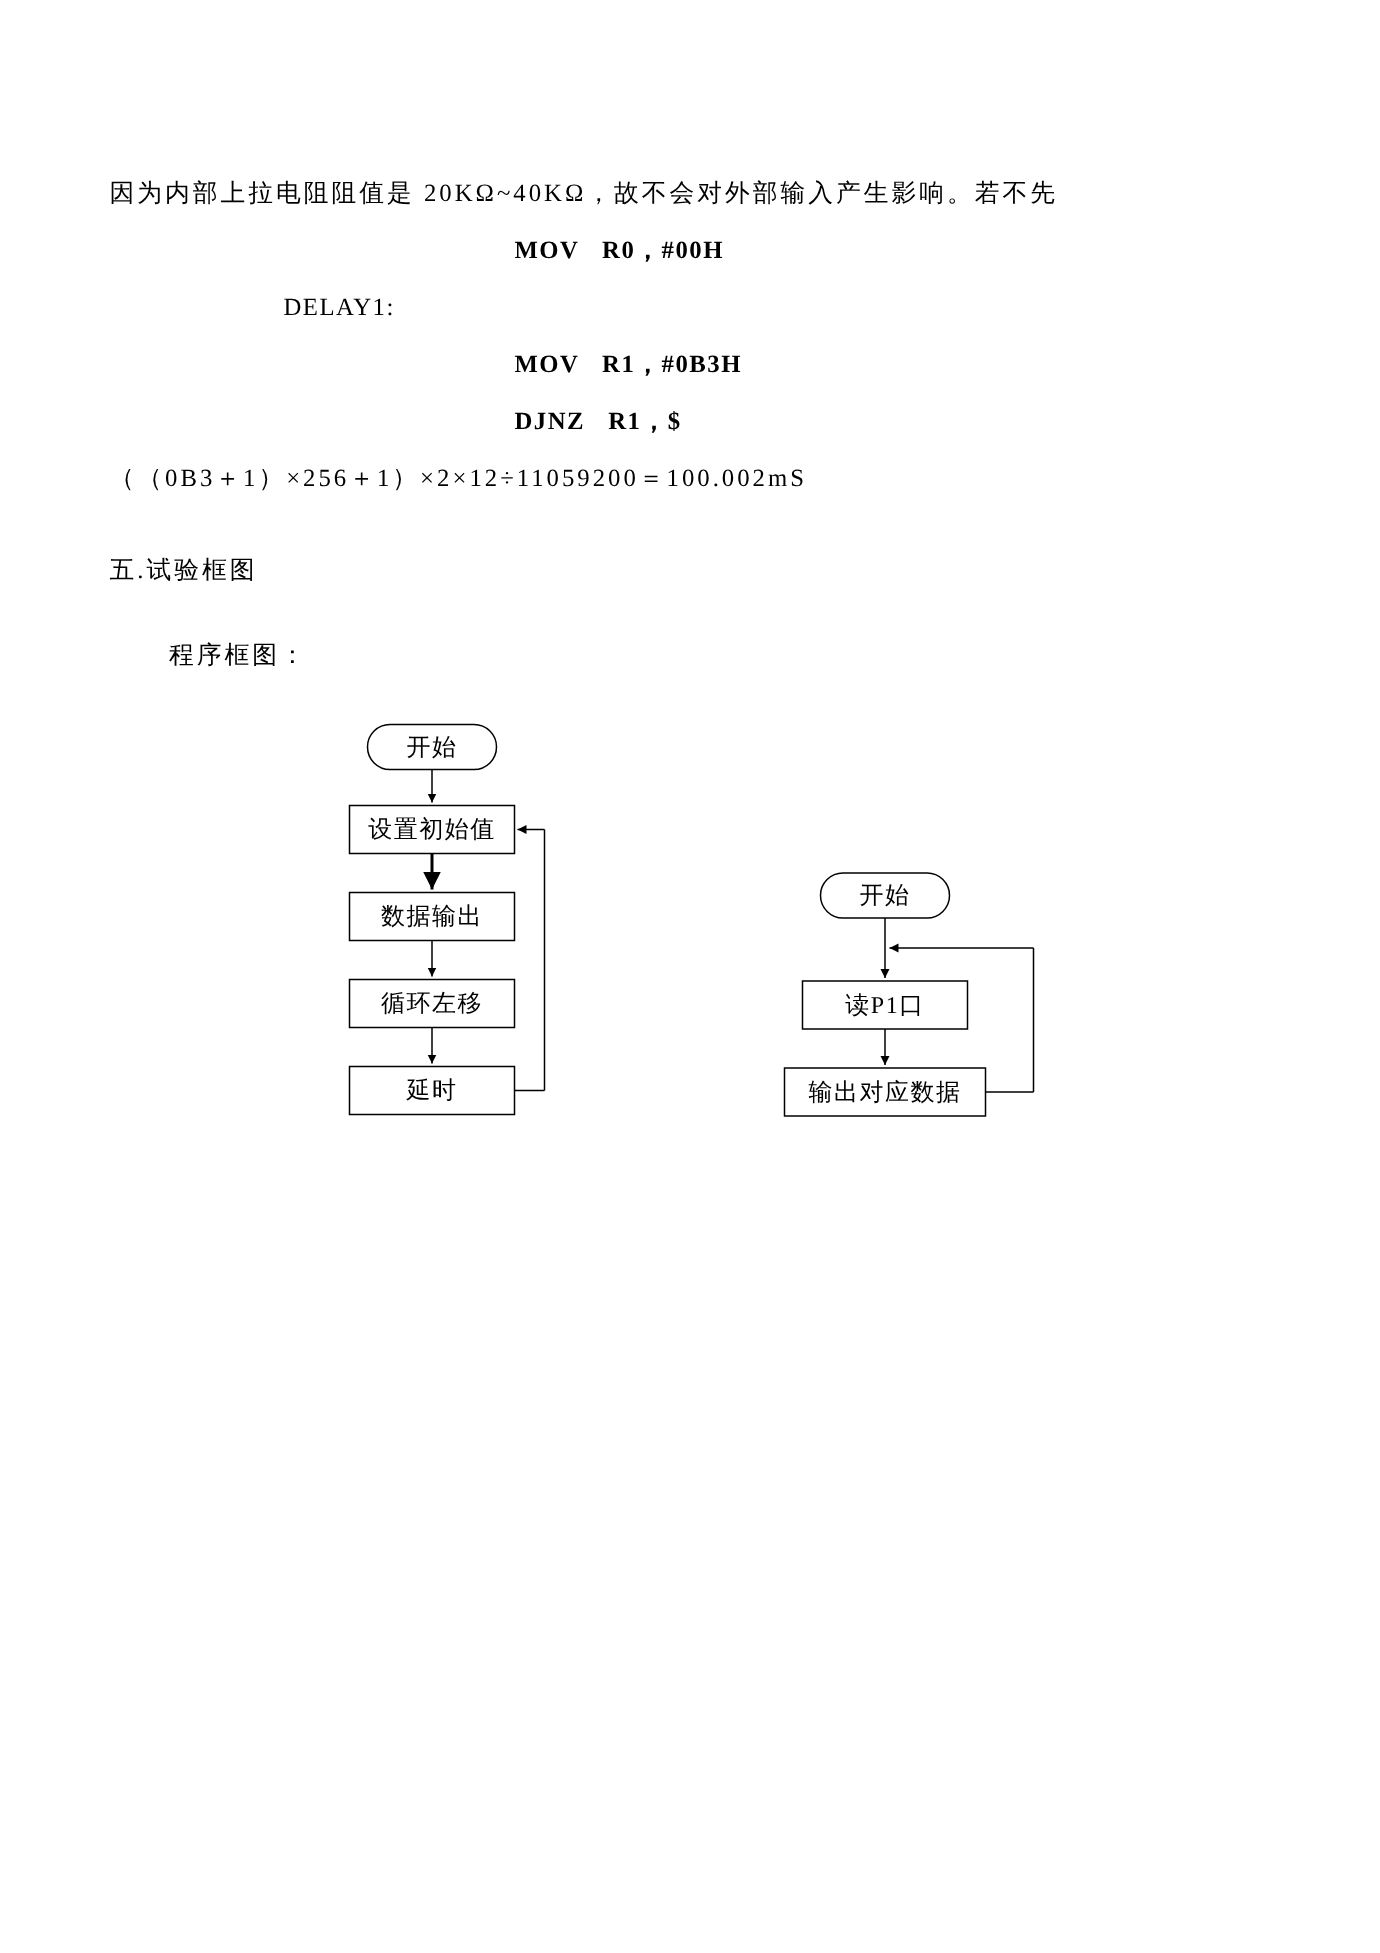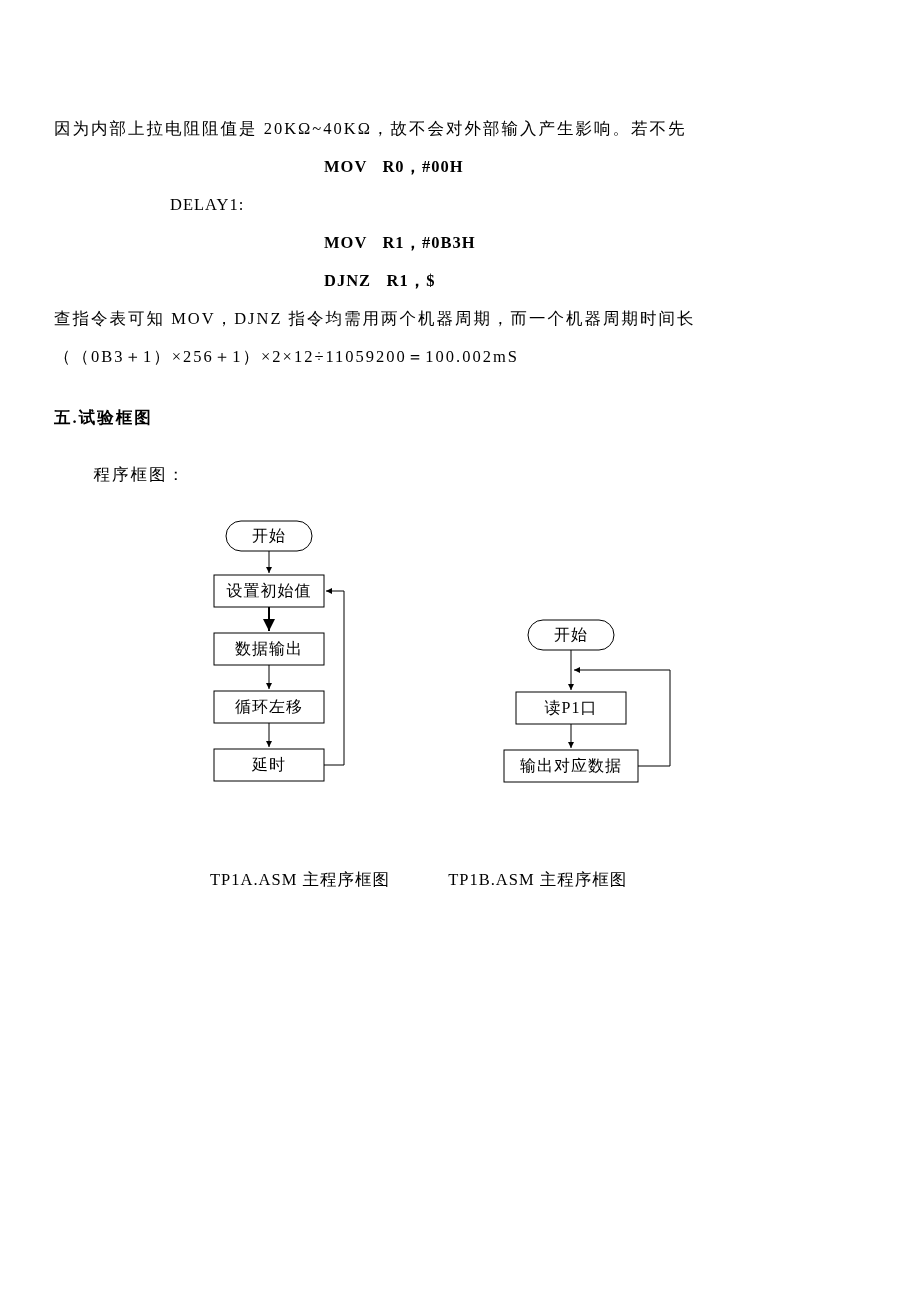--- a/index.html
+++ b/index.html
@@ -3,30 +3,30 @@
 <meta charset="utf-8">
 <style>
   body {
     margin: 0;
     background: #fff;
     font-family: "SimSun", "宋体", serif;
     color: #000;
     width: 920px;
   }
   .page {
-    padding: 110px 95px 60px 54px;
+    padding: 110px 95px 60px 73px;
     font-size: 16.5px;
     line-height: 2.3;
     letter-spacing: 2px;
   }
   .p { margin: 0; }
   .indent1 { text-indent: 1.5em; }
   .label-line { margin: 0; }
   .code-line { margin: 0; padding-left: 270px; white-space: pre; letter-spacing: 1px; font-weight: bold; }
-  .h5 { font-weight: bold; margin-top: 1.4em; margin-bottom: 1.2em; }
+  .h5 { font-weight: normal; margin-top: 1.4em; margin-bottom: 1.2em; }
   .fig-zone {
     margin-top: 25px;
     position: relative;
     height: 310px;
   }
   .fc-svg { display: block; }
   .fc-left { position: absolute; left: 140px; top: 0; }
   .fc-right { position: absolute; left: 430px; top: 99px; }
   .fc-label { font-family: "SimSun","宋体",serif; font-size: 16px; letter-spacing: 1px; }
   .captions { margin-top: 32px; text-align: left; padding-left: 156px; letter-spacing: 1px; font-size: 16.5px; }
@@ -35,21 +35,20 @@
 </head>
 <body>
 
 <div class="page">
 
   <p class="p">因为内部上拉电阻阻值是 20KΩ~40KΩ，故不会对外部输入产生影响。若不先</p>
   <p class="code-line">MOV   R0，#00H</p>
   <p class="p" style="padding-left:116px;letter-spacing:1px">DELAY1:</p>
   <p class="code-line">MOV   R1，#0B3H</p>
   <p class="code-line">DJNZ   R1，$</p>
-  <p class="p">查指令表可知 MOV，DJNZ 指令均需用两个机器周期，而一个机器周期时间长</p>
   <p class="p">（（0B3＋1）×256＋1）×2×12÷11059200＝100.002mS</p>
 
   <p class="p h5">五.试验框图</p>
   <p class="p" style="text-indent:2.4em">程序框图：</p>
 
   <div class="fig-zone">
 
     <svg class="fc-svg fc-left" width="210" height="300">
       <defs>
         <marker id="ah" markerWidth="8" markerHeight="8" refX="6" refY="3" orient="auto">
@@ -99,19 +98,14 @@
       <rect x="20" y="132" width="134" height="32" fill="#fff" stroke="#000"></rect>
       <text x="87" y="153" text-anchor="middle" class="fc-label">输出对应数据</text>
 
       <line x1="154" y1="148" x2="186" y2="148" stroke="#000"></line>
       <line x1="186" y1="148" x2="186" y2="52" stroke="#000"></line>
       <line x1="186" y1="52" x2="90" y2="52" stroke="#000" marker-end="url(#ah2)"></line>
     </svg>
 
   </div>
 
-  <div class="captions">
-    <span>TP1A.ASM 主程序框图</span>
-    <span class="cap-gap"></span>
-    <span>TP1B.ASM 主程序框图</span>
-  </div>
 
 </div>
 
 </body></html>

